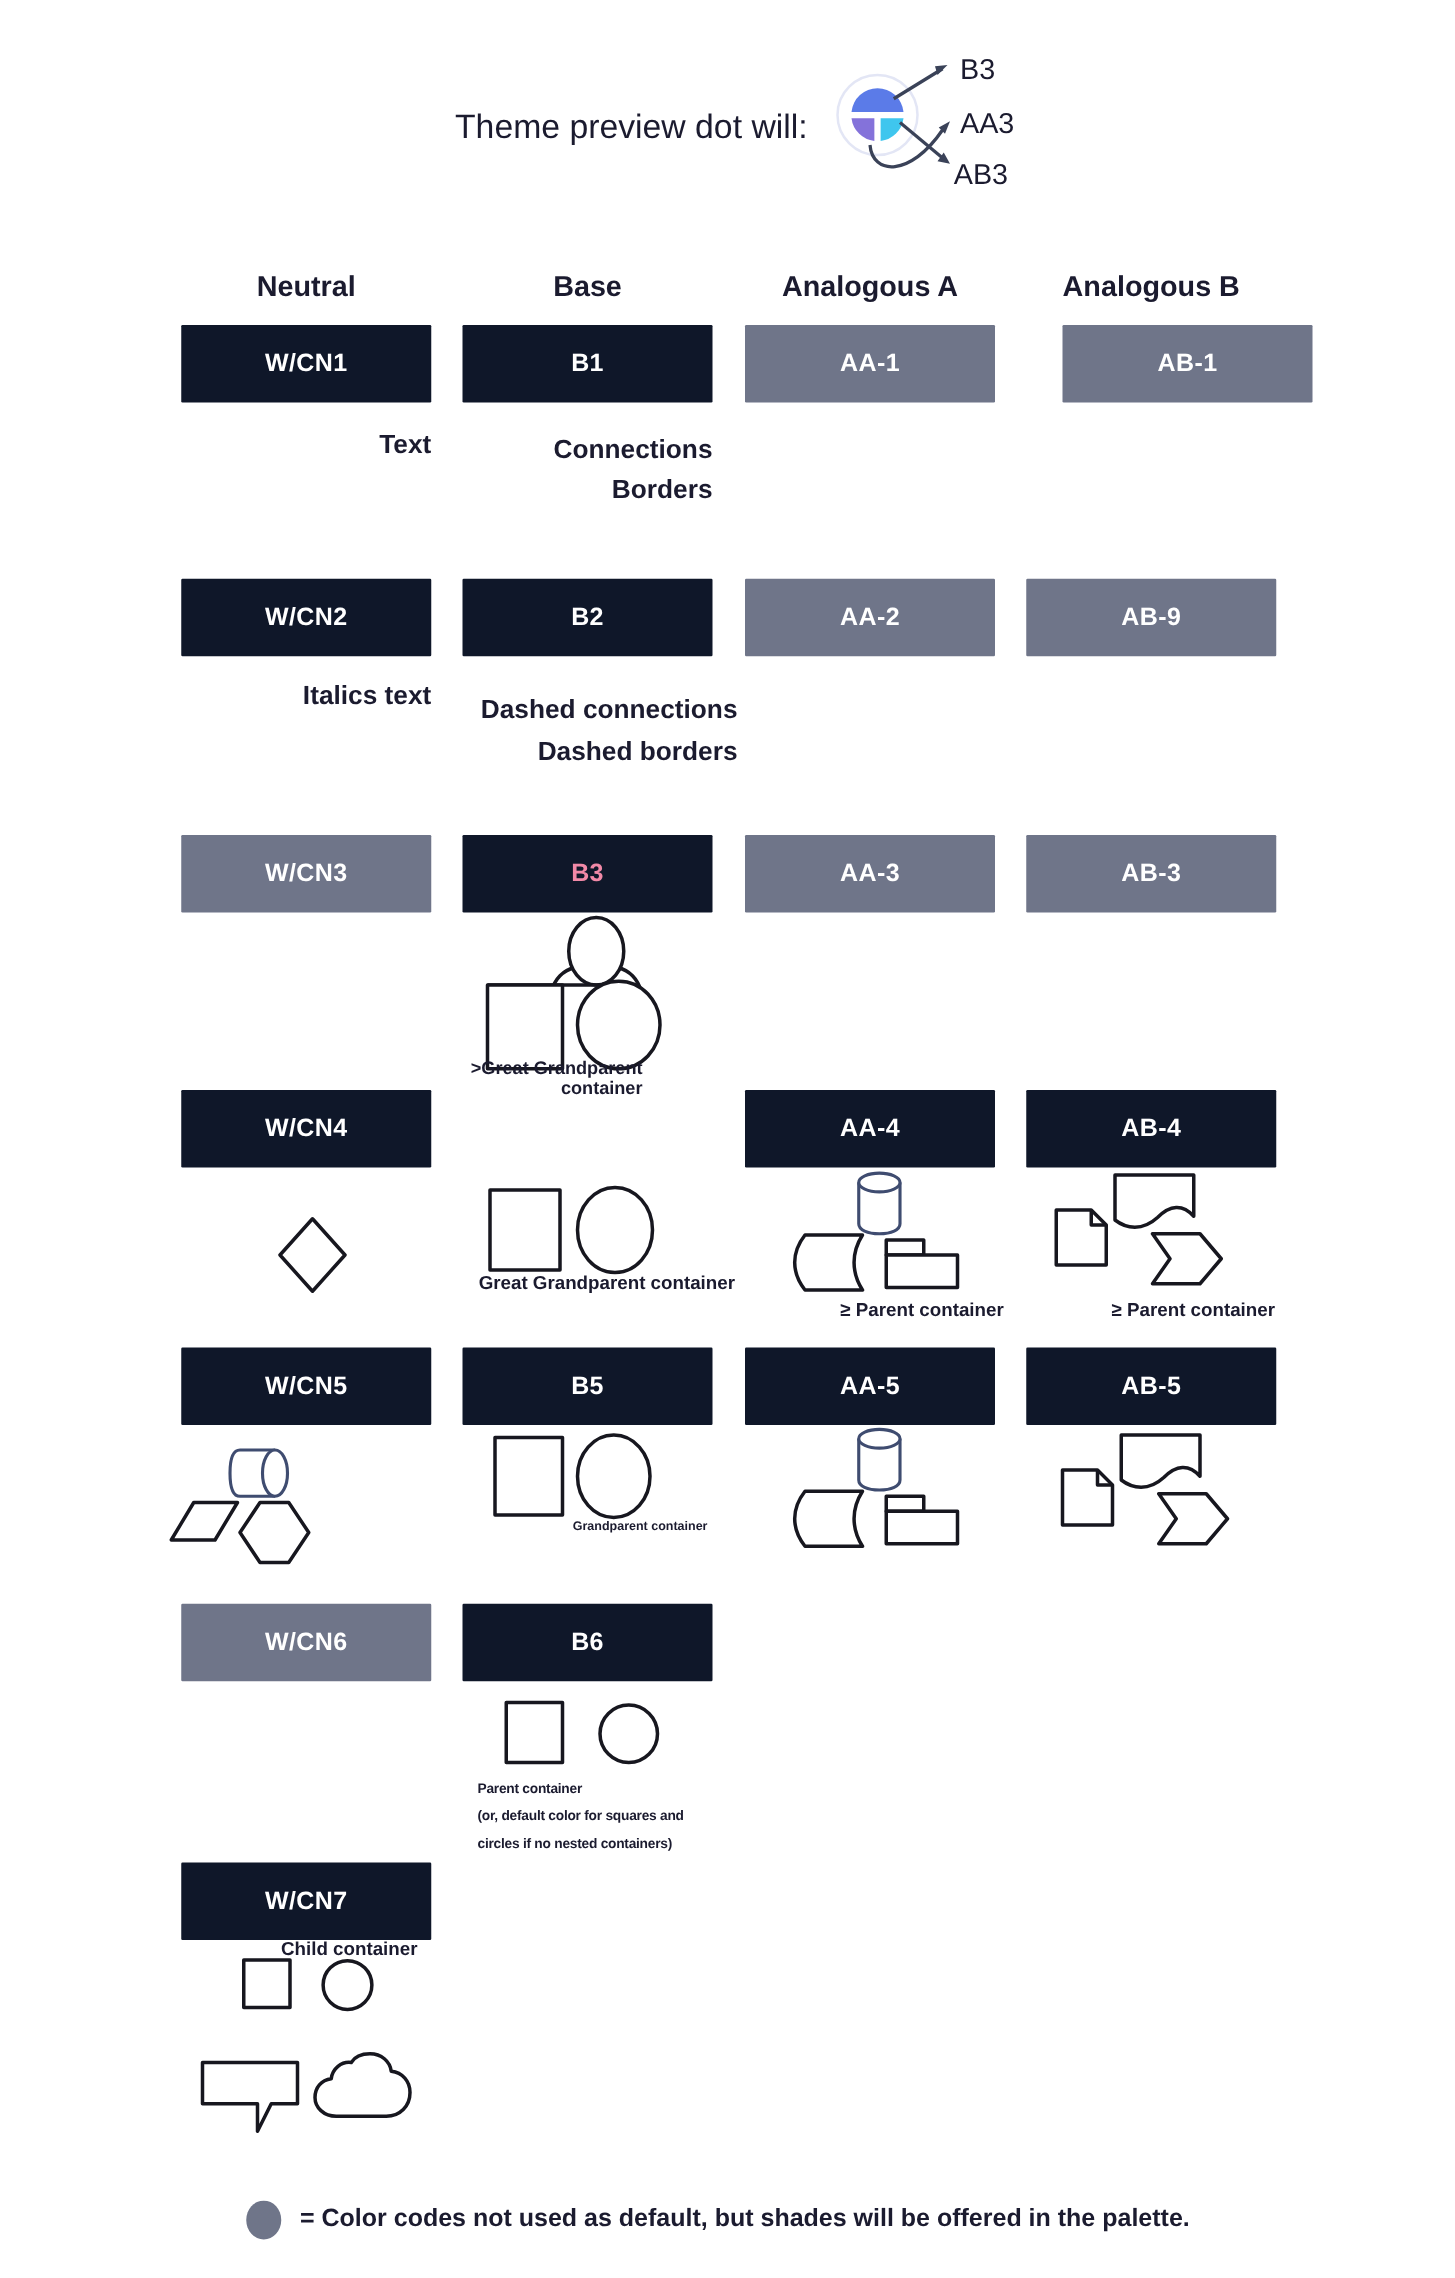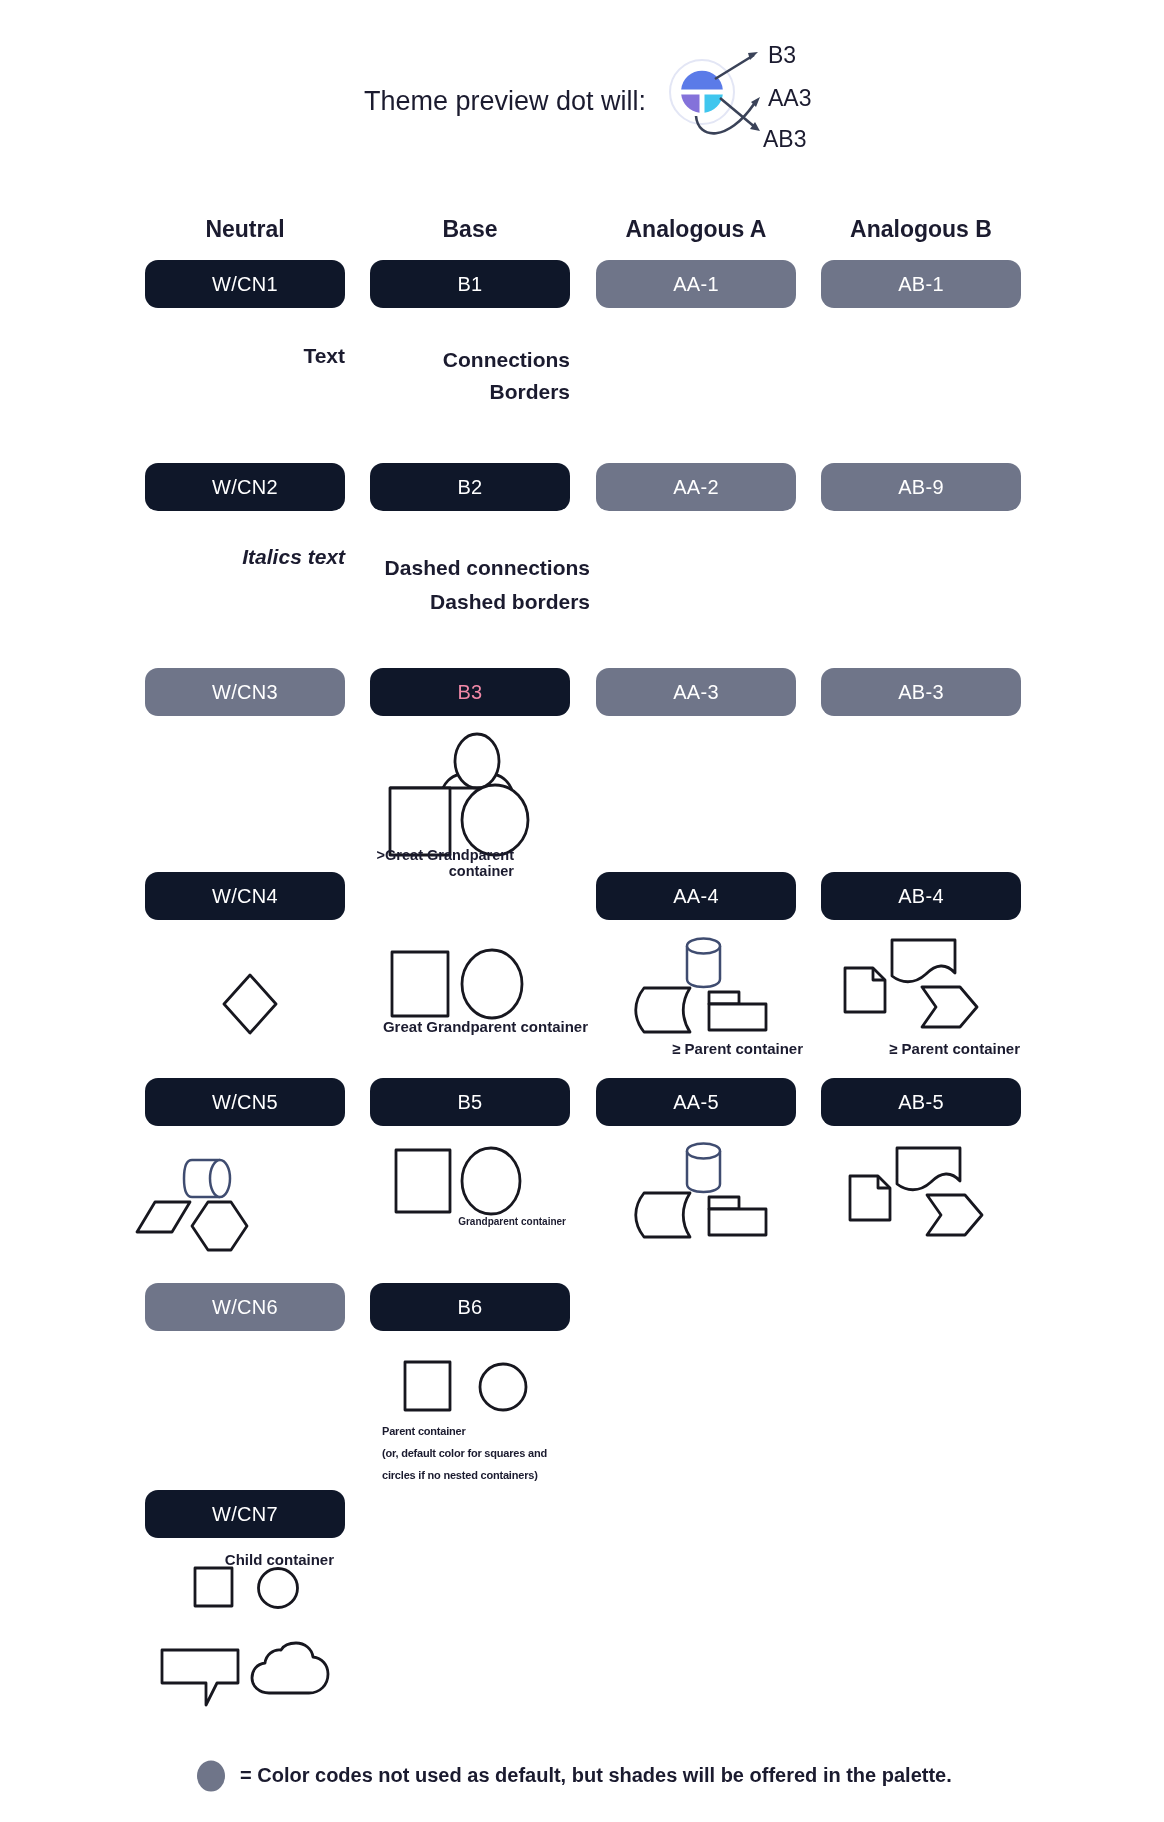--- a/index.html
+++ b/index.html
@@ -1,28 +1,28 @@
 <!DOCTYPE html>
 <html style="--badge-dark: #0f1729; --badge-gray: #6f7589; --text-pink: #f189a7; --ink: #1b1b2f; --shape-stroke: #17171f; --cylinder-stroke: #3f4c70; --arrow: #3a4258; --dot-blue: #5b7be8; --dot-purple: #8472da; --dot-cyan: #3fc6ee; --dot-ring: #e3e6f5; --footer-dot: #6f7589;"><head>
 <meta charset="utf-8">
 <style>
   html,body{margin:0;padding:0;background:#fff}
   #canvas{position:relative;width:1164px;height:1822px;background:#fff;
           font-family:"Liberation Sans",sans-serif;color:var(--ink,#1b1b2f);overflow:hidden}
   .title{position:absolute;font-size:27px;font-weight:400}
   .arrow-label{position:absolute;font-size:23px;font-weight:400}
   .col-header{position:absolute;width:200px;text-align:center;font-weight:700;font-size:23px}
-  .badge{position:absolute;width:200px;height:48px;border-radius:13px;display:flex;
-         align-items:center;justify-content:center;font-weight:400;font-size:20px;color:#fff;letter-spacing:.3px}
+  .badge{position:absolute;width:200px;height:62px;border-radius:1px;display:flex;
+         align-items:center;justify-content:center;font-weight:700;font-size:20px;color:#fff;letter-spacing:.3px}
   .badge.dark{background:var(--badge-dark,#0f1729)}
   .badge.gray{background:var(--badge-gray,#6f7589)}
   .badge.pink{color:var(--text-pink,#f189a7)}
   .caption{position:absolute;font-weight:700;text-align:right}
   .caption.left{text-align:left}
-  .caption.italic{font-style:italic}
+  .caption.italic{}
   svg.illus{position:absolute;overflow:visible}
   .shape{fill:#fff;stroke:var(--shape-stroke,#17171f);stroke-width:2.8;stroke-linejoin:round}
   .cyl{fill:#fff;stroke:var(--cylinder-stroke,#3f4c70);stroke-width:2.5}
   .aline{fill:none;stroke:var(--arrow,#3a4258);stroke-width:2.6}
   .ahead{fill:var(--arrow,#3a4258);stroke:none}
   .nofill{fill:none}
   .footer-note{position:absolute;font-size:20px;font-weight:700}
 </style>
 </head>
 <body>
@@ -50,21 +50,21 @@
   <div class="arrow-label" style="left:763px;top:126px">AB3</div>
 
   <div class="col-header" style="left:145px;top:216px">Neutral</div>
   <div class="col-header" style="left:370px;top:216px">Base</div>
   <div class="col-header" style="left:596px;top:216px">Analogous A</div>
   <div class="col-header" style="left:821px;top:216px">Analogous B</div>
 
   <div class="badge dark" style="left:145px;top:260px">W/CN1</div>
   <div class="badge dark" style="left:370px;top:260px">B1</div>
   <div class="badge gray" style="left:596px;top:260px">AA-1</div>
-  <div class="badge gray" style="left:821px;top:260px">AB-1</div>
+  <div class="badge gray" style="left:850px;top:260px">AB-1</div>
 
   <div class="caption" style="left:145px;top:344px;width:200px;font-size:21px">Text</div>
   <div class="caption" style="left:370px;top:344px;width:200px;font-size:21px;line-height:32px">
     <div>Connections</div>
     <div>Borders</div>
   </div>
 
   <div class="badge dark" style="left:145px;top:463px">W/CN2</div>
   <div class="badge dark" style="left:370px;top:463px">B2</div>
   <div class="badge gray" style="left:596px;top:463px">AA-2</div>

